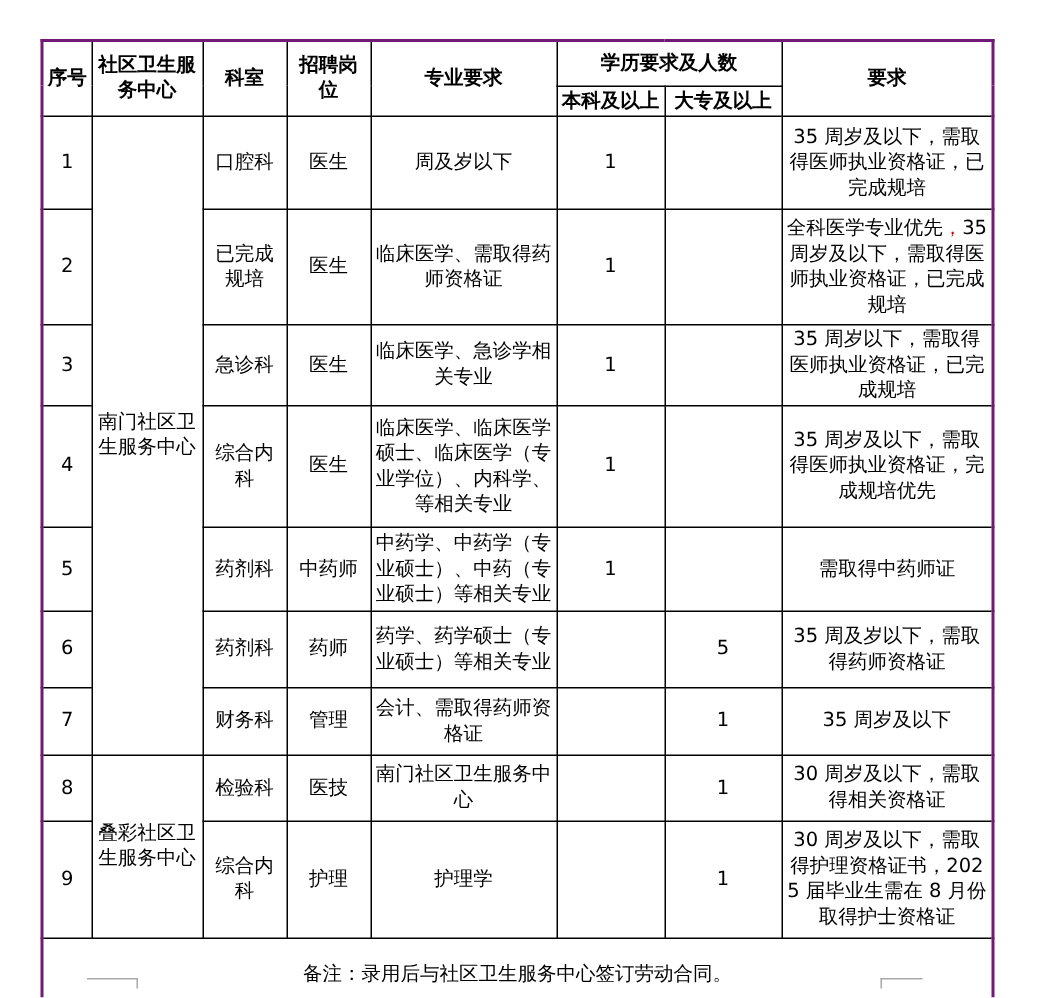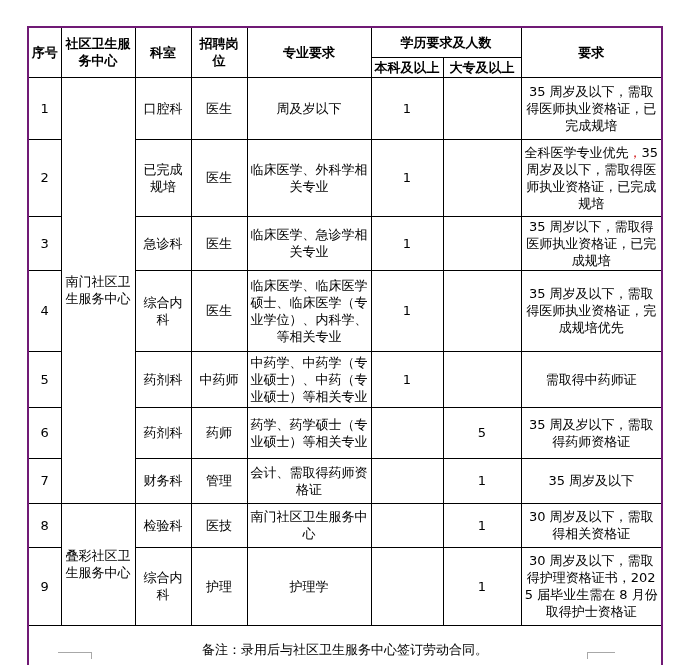--- a/index.html
+++ b/index.html
@@ -101,21 +101,21 @@
         <td>医生</td>
         <td>周及岁以下</td>
         <td>1</td>
         <td></td>
         <td class="c-req">35 周岁及以下，需取得医师执业资格证，已完成规培</td>
       </tr>
       <tr class="r2">
         <td>2</td>
         <td>已完成规培</td>
         <td>医生</td>
-        <td>临床医学、外科学相关专业</td>
+        <td>临床医学、需取得药师资格证</td>
         <td>1</td>
         <td></td>
         <td class="c-req"><span>全科医学专业优先</span><span class="red-char">，</span><span>35 周岁及以下，需取得医师执业资格证，已完成规培</span></td>
       </tr>
       <tr class="r3">
         <td>3</td>
         <td>急诊科</td>
         <td>医生</td>
         <td>临床医学、急诊学相关专业</td>
         <td>1</td>

